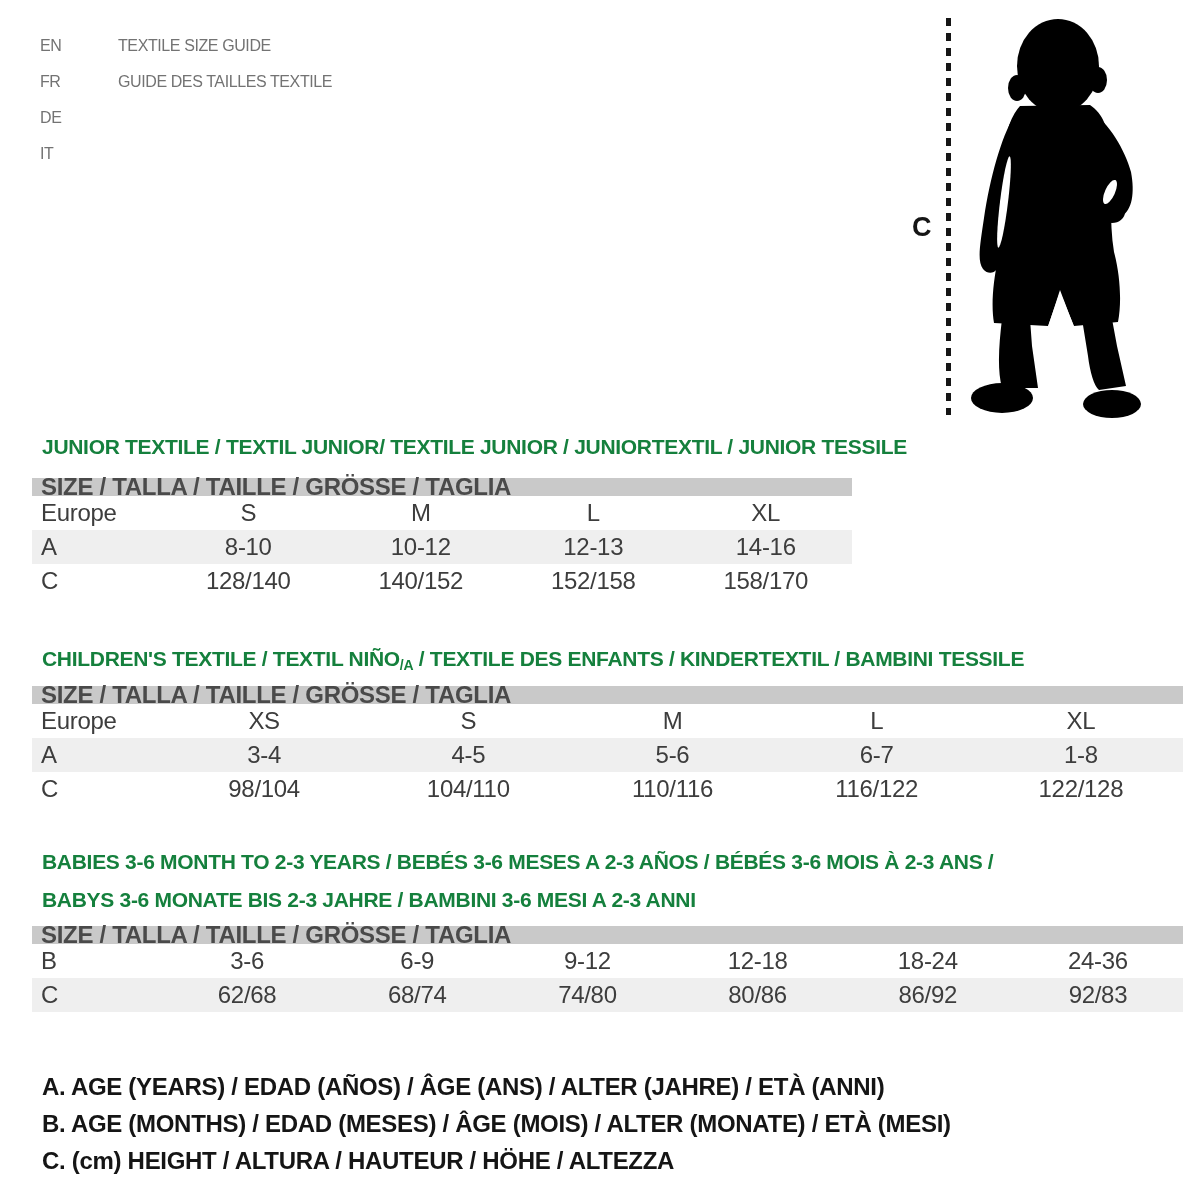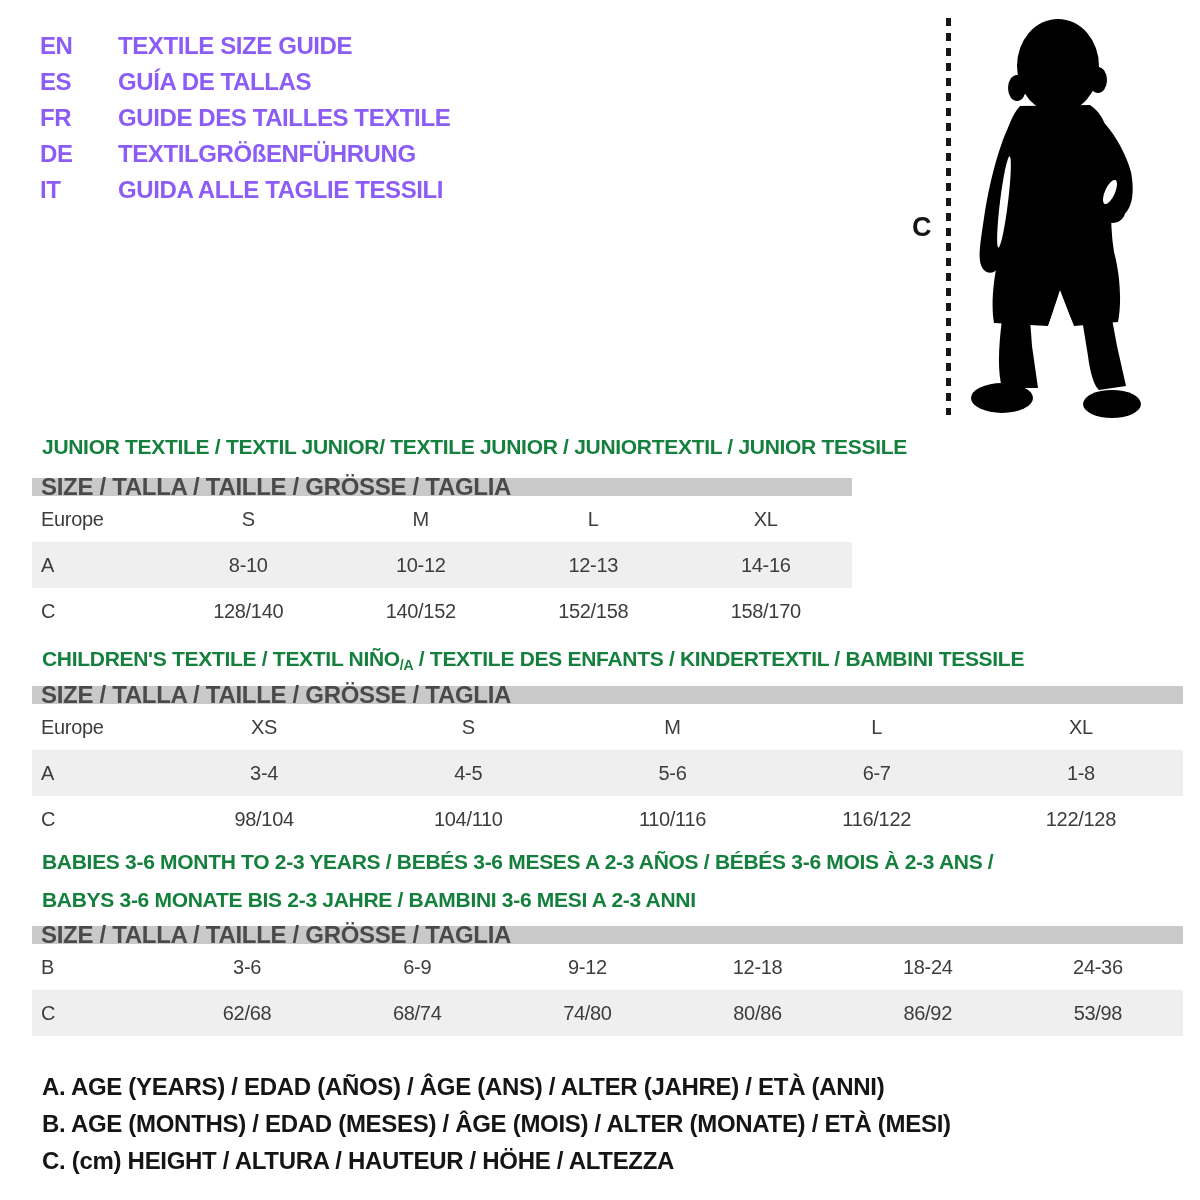--- a/index.html
+++ b/index.html
@@ -3,36 +3,36 @@
 <meta charset="utf-8">
 <style>
   * { margin:0; padding:0; box-sizing:border-box; }
   html,body { background:#ffffff; }
   body { font-family:"Liberation Sans", sans-serif; }
   .page { position:relative; width:1200px; height:1200px; background:#fff; overflow:hidden; }
 
   
   .langs { position:absolute; left:40px; top:28px; }
   .lang-row { display:grid; grid-template-columns:78px auto; height:36px; align-items:center; }
-  .lang-code, .lang-label { font-size:24px; font-weight:bold; color:#8b5cf6; letter-spacing:-0.4px; white-space:nowrap; }
+  .lang-code, .lang-label { font-size:16px; font-weight:normal; color:#737373; letter-spacing:-0.4px; white-space:nowrap; }
 
   
   .c-label { position:absolute; left:912px; top:212px; font-size:27px; font-weight:bold; color:#151515; }
   .dash-line { position:absolute; left:946px; top:18px; width:5px; height:397px;
                background:repeating-linear-gradient(to bottom,#151515 0 8px,transparent 8px 15px); }
   .baby-svg { position:absolute; left:962px; top:14px; }
 
   
   .sec-title { position:absolute; left:42px; font-size:21px; font-weight:bold; color:#15803d;
                letter-spacing:-0.3px; white-space:nowrap; line-height:38px; }
   .sec-title sub { font-size:14px; vertical-align:-4px; }
   .size-table { position:absolute; left:32px; }
   .t-header { height:18px; background:#c9c9c9; color:#4a4a4a; font-weight:bold; font-size:24px;
               display:flex; align-items:center; padding-left:9px; letter-spacing:-0.3px; }
-  .t-row { display:grid; height:46px; align-items:center; font-size:20px; color:#3d3d3d; letter-spacing:-0.3px; }
+  .t-row { display:grid; height:34px; align-items:center; font-size:24px; color:#3d3d3d; letter-spacing:-0.3px; }
   .t-row.shade { background:#efefef; }
   .t-row .rlabel { padding-left:9px; text-align:left; }
   .t-row .cell { text-align:center; }
   .t1 { width:820px; }  .t1 .t-row { grid-template-columns:130px repeat(4,1fr); }
   .t2 { width:1151px; } .t2 .t-row { grid-template-columns:130px repeat(5,1fr); }
   .t3 { width:1151px; } .t3 .t-row { grid-template-columns:130px repeat(6,1fr); }
 
   
   .legend { position:absolute; left:42px; top:1068px; }
   .legend-line { font-size:24px; font-weight:bold; color:#151515; letter-spacing:-0.3px;
@@ -42,34 +42,28 @@
 <body>
 
 <div class="page">
 
   <div class="langs">
     <div class="lang-row">
       <span class="lang-code">EN</span>
       <span class="lang-label">TEXTILE SIZE GUIDE</span>
     </div>
     <div class="lang-row">
-      <span class="lang-code">ES</span>
-      <span class="lang-label">GUÍA DE TALLAS</span>
-    </div>
-    <div class="lang-row">
       <span class="lang-code">FR</span>
       <span class="lang-label">GUIDE DES TAILLES TEXTILE</span>
     </div>
     <div class="lang-row">
       <span class="lang-code">DE</span>
-      <span class="lang-label">TEXTILGRÖßENFÜHRUNG</span>
     </div>
     <div class="lang-row">
       <span class="lang-code">IT</span>
-      <span class="lang-label">GUIDA ALLE TAGLIE TESSILI</span>
     </div>
   </div>
 
   <span class="c-label">C</span>
   <div class="dash-line"></div>
   <svg class="baby-svg" width="180" height="405" viewBox="0 0 180 405" xmlns="http://www.w3.org/2000/svg">
     <g fill="#000">
 
       <ellipse cx="96" cy="52" rx="41" ry="47"></ellipse>
       <ellipse cx="55" cy="74" rx="9" ry="13"></ellipse>
@@ -172,21 +166,21 @@
       <span class="cell">18-24</span>
       <span class="cell">24-36</span>
     </div>
     <div class="t-row shade">
       <span class="rlabel">C</span>
       <span class="cell">62/68</span>
       <span class="cell">68/74</span>
       <span class="cell">74/80</span>
       <span class="cell">80/86</span>
       <span class="cell">86/92</span>
-      <span class="cell">53/98</span>
+      <span class="cell">92/83</span>
     </div>
   </div>
 
   <div class="legend">
     <div class="legend-line">A. AGE (YEARS) / EDAD (AÑOS) / ÂGE (ANS) / ALTER (JAHRE) / ETÀ (ANNI)</div>
     <div class="legend-line">B. AGE (MONTHS) / EDAD (MESES) / ÂGE (MOIS) / ALTER (MONATE) / ETÀ (MESI)</div>
     <div class="legend-line">C. (cm) HEIGHT / ALTURA / HAUTEUR / HÖHE / ALTEZZA</div>
   </div>
 
 </div>

